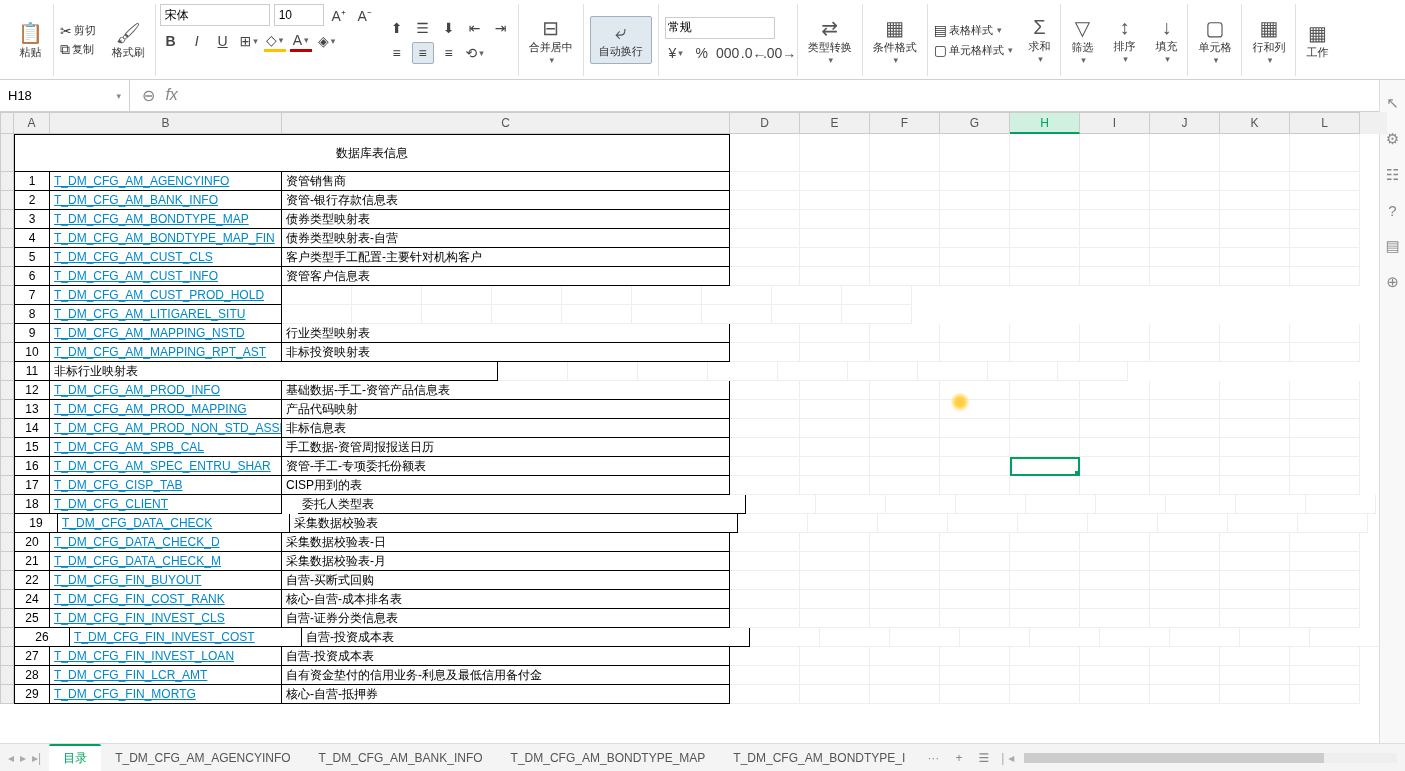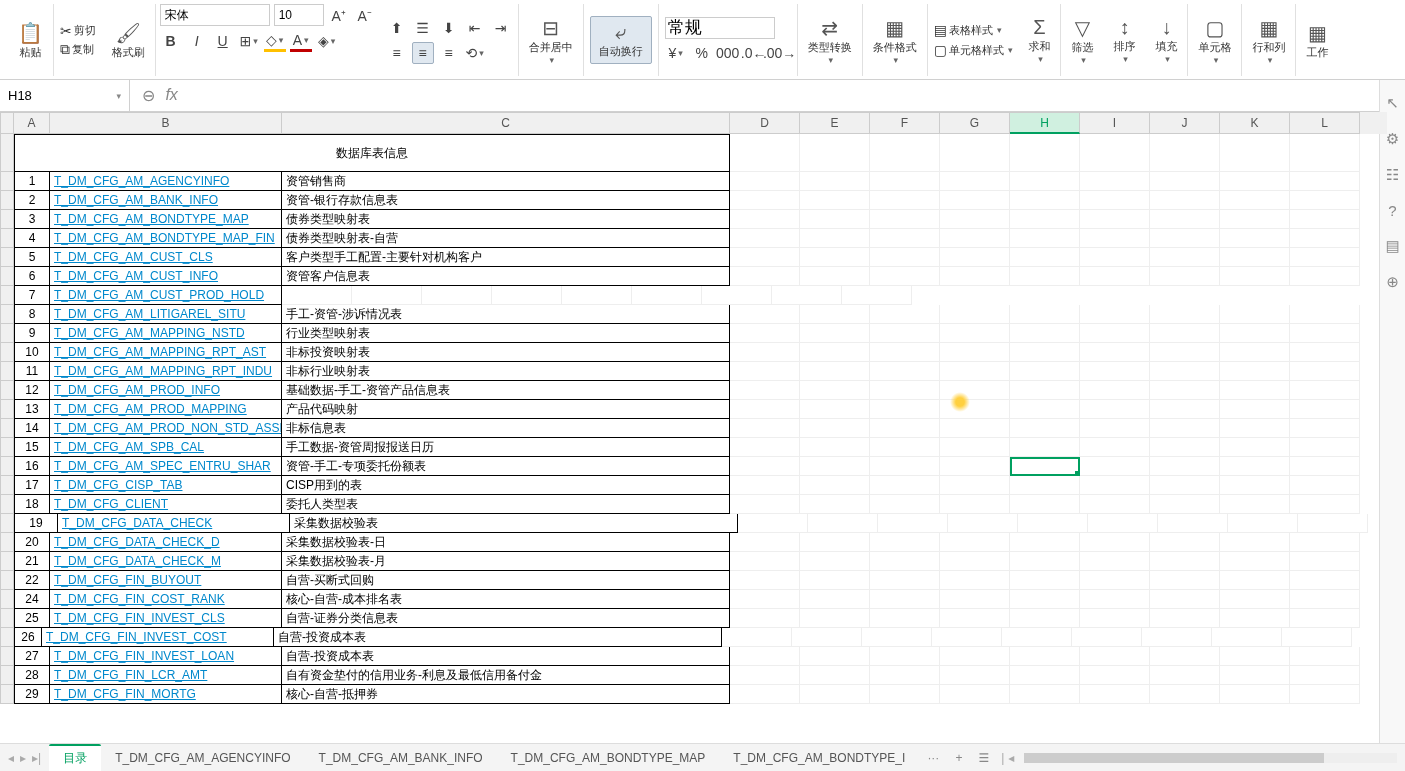--- a/index.html
+++ b/index.html
@@ -251,21 +251,21 @@
     </div>
   </div>
   <div class="rb-group">
     <div class="rb-btn active-btn" style="padding:4px 8px;">
       <span class="ic">⤶</span>
       <span>自动换行</span>
     </div>
   </div>
   <div class="rb-group">
     <div style="display:flex;flex-direction:column;gap:3px;">
-      <input style="border: 1px solid rgb(204, 204, 204); font-size: 17px; padding: 2px; width: 110px; height: 22px;" value="常规">
+      <input style="border: 1px solid rgb(204, 204, 204); font-size: 12px; padding: 2px; width: 110px; height: 22px;" value="常规">
       <div class="rb-row">
         <span class="icon-btn drop">¥</span>
         <span class="icon-btn">%</span>
         <span class="icon-btn">000</span>
         <span class="icon-btn">.0←</span>
         <span class="icon-btn">.00→</span>
       </div>
     </div>
   </div>
   <div class="rb-group">
@@ -492,21 +492,20 @@
         <div class="cell " style="width: 70px;"></div>
         <div class="cell " style="width: 70px;"></div>
         <div class="cell " style="width: 70px;"></div>
       </div>
       <div class="row">
         <div class="rowh"></div>
         <div class="cell b-all center" style="width: 36px; border-left: 1px solid rgb(0, 0, 0);">8</div>
         <div class="cell b-all" style="width: 232px;">
           <span class="link">T_DM_CFG_AM_LITIGAREL_SITU</span>
         </div>
-        <div class="cell b-all" style="width: 448px;">手工-资管-涉诉情况表</div>
         <div class="cell " style="width: 70px;"></div>
         <div class="cell " style="width: 70px;"></div>
         <div class="cell " style="width: 70px;"></div>
         <div class="cell " style="width: 70px;"></div>
         <div class="cell " style="width: 70px;"></div>
         <div class="cell " style="width: 70px;"></div>
         <div class="cell " style="width: 70px;"></div>
         <div class="cell " style="width: 70px;"></div>
         <div class="cell " style="width: 70px;"></div>
       </div>
@@ -540,23 +539,20 @@
         <div class="cell " style="width: 70px;"></div>
         <div class="cell " style="width: 70px;"></div>
         <div class="cell " style="width: 70px;"></div>
         <div class="cell " style="width: 70px;"></div>
         <div class="cell " style="width: 70px;"></div>
         <div class="cell " style="width: 70px;"></div>
       </div>
       <div class="row">
         <div class="rowh"></div>
         <div class="cell b-all center" style="width: 36px; border-left: 1px solid rgb(0, 0, 0);">11</div>
-        <div class="cell b-all" style="width: 232px;">
-          <span class="link">T_DM_CFG_AM_MAPPING_RPT_INDU</span>
-        </div>
         <div class="cell b-all" style="width: 448px;">非标行业映射表</div>
         <div class="cell " style="width: 70px;"></div>
         <div class="cell " style="width: 70px;"></div>
         <div class="cell " style="width: 70px;"></div>
         <div class="cell " style="width: 70px;"></div>
         <div class="cell " style="width: 70px;"></div>
         <div class="cell " style="width: 70px;"></div>
         <div class="cell " style="width: 70px;"></div>
         <div class="cell " style="width: 70px;"></div>
         <div class="cell " style="width: 70px;"></div>
@@ -662,21 +658,21 @@
         <div class="cell " style="width: 70px;"></div>
         <div class="cell " style="width: 70px;"></div>
         <div class="cell " style="width: 70px;"></div>
       </div>
       <div class="row">
         <div class="rowh"></div>
         <div class="cell b-all center" style="width: 36px; border-left: 1px solid rgb(0, 0, 0);">18</div>
         <div class="cell b-all" style="width: 232px;">
           <span class="link">T_DM_CFG_CLIENT</span>
         </div>
-        <div class="cell b-all" style="width: 448px;">委托人类型表</div>
+        <div class="cell b-all" style="width: 448px; margin-left: 16px;">委托人类型表</div>
         <div class="cell " style="width: 70px;"></div>
         <div class="cell " style="width: 70px;"></div>
         <div class="cell " style="width: 70px;"></div>
         <div class="cell " style="width: 70px;"></div>
         <div class="cell " style="width: 70px;"></div>
         <div class="cell " style="width: 70px;"></div>
         <div class="cell " style="width: 70px;"></div>
         <div class="cell " style="width: 70px;"></div>
         <div class="cell " style="width: 70px;"></div>
       </div>
@@ -777,21 +773,21 @@
         <div class="cell " style="width: 70px;"></div>
         <div class="cell " style="width: 70px;"></div>
         <div class="cell " style="width: 70px;"></div>
         <div class="cell " style="width: 70px;"></div>
         <div class="cell " style="width: 70px;"></div>
         <div class="cell " style="width: 70px;"></div>
         <div class="cell " style="width: 70px;"></div>
       </div>
       <div class="row">
         <div class="rowh"></div>
-        <div class="cell b-all center" style="width: 28px; border-left: 1px solid rgb(0, 0, 0);">26</div>
+        <div class="cell b-all center" style="width: 56px; border-left: 1px solid rgb(0, 0, 0);">26</div>
         <div class="cell b-all" style="width: 232px;">
           <span class="link">T_DM_CFG_FIN_INVEST_COST</span>
         </div>
         <div class="cell b-all" style="width: 448px;">自营-投资成本表</div>
         <div class="cell " style="width: 70px;"></div>
         <div class="cell " style="width: 70px;"></div>
         <div class="cell " style="width: 70px;"></div>
         <div class="cell " style="width: 70px;"></div>
         <div class="cell " style="width: 70px;"></div>
         <div class="cell " style="width: 70px;"></div>

